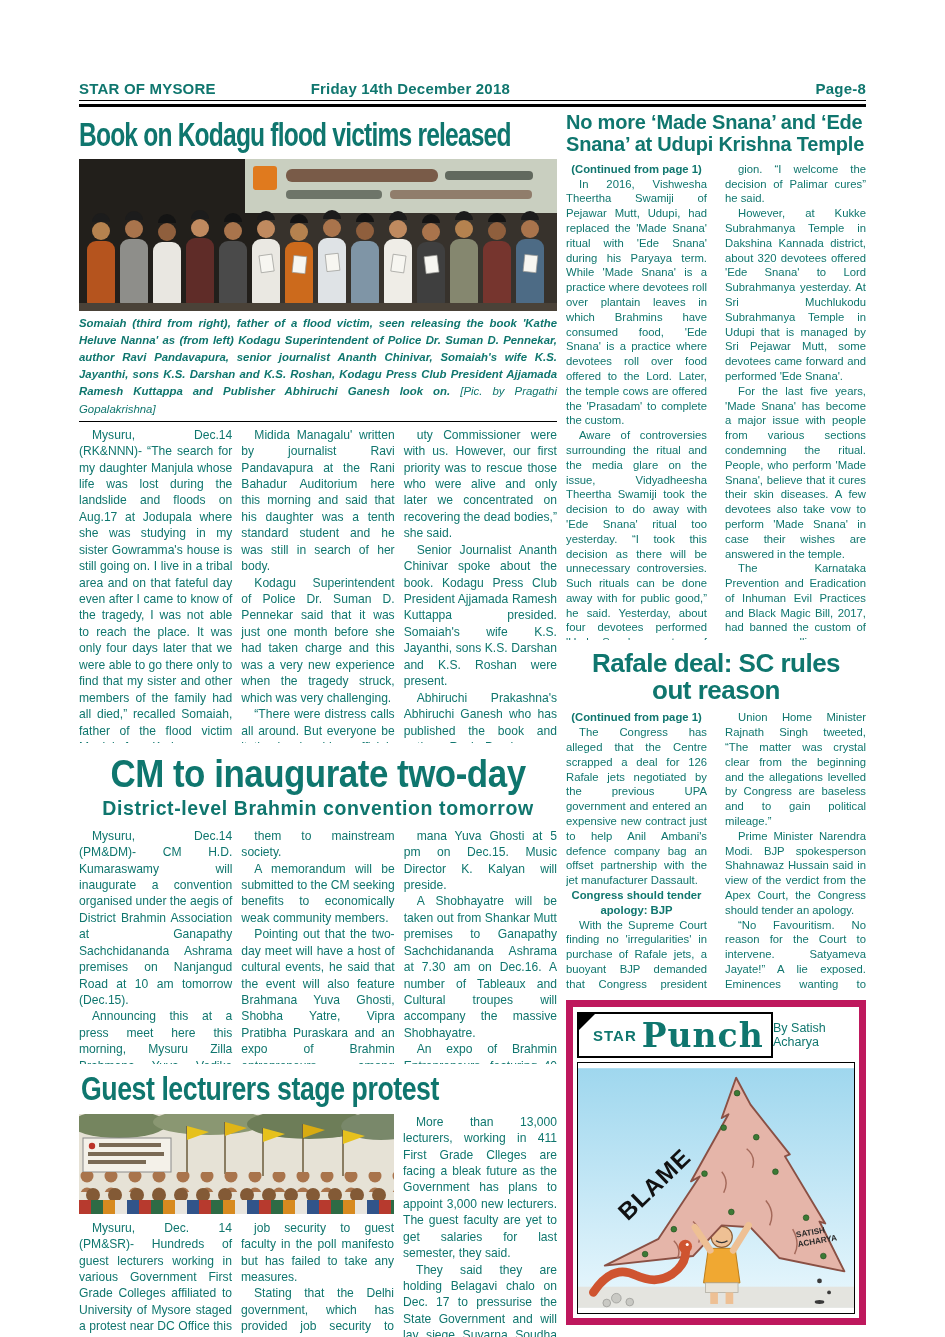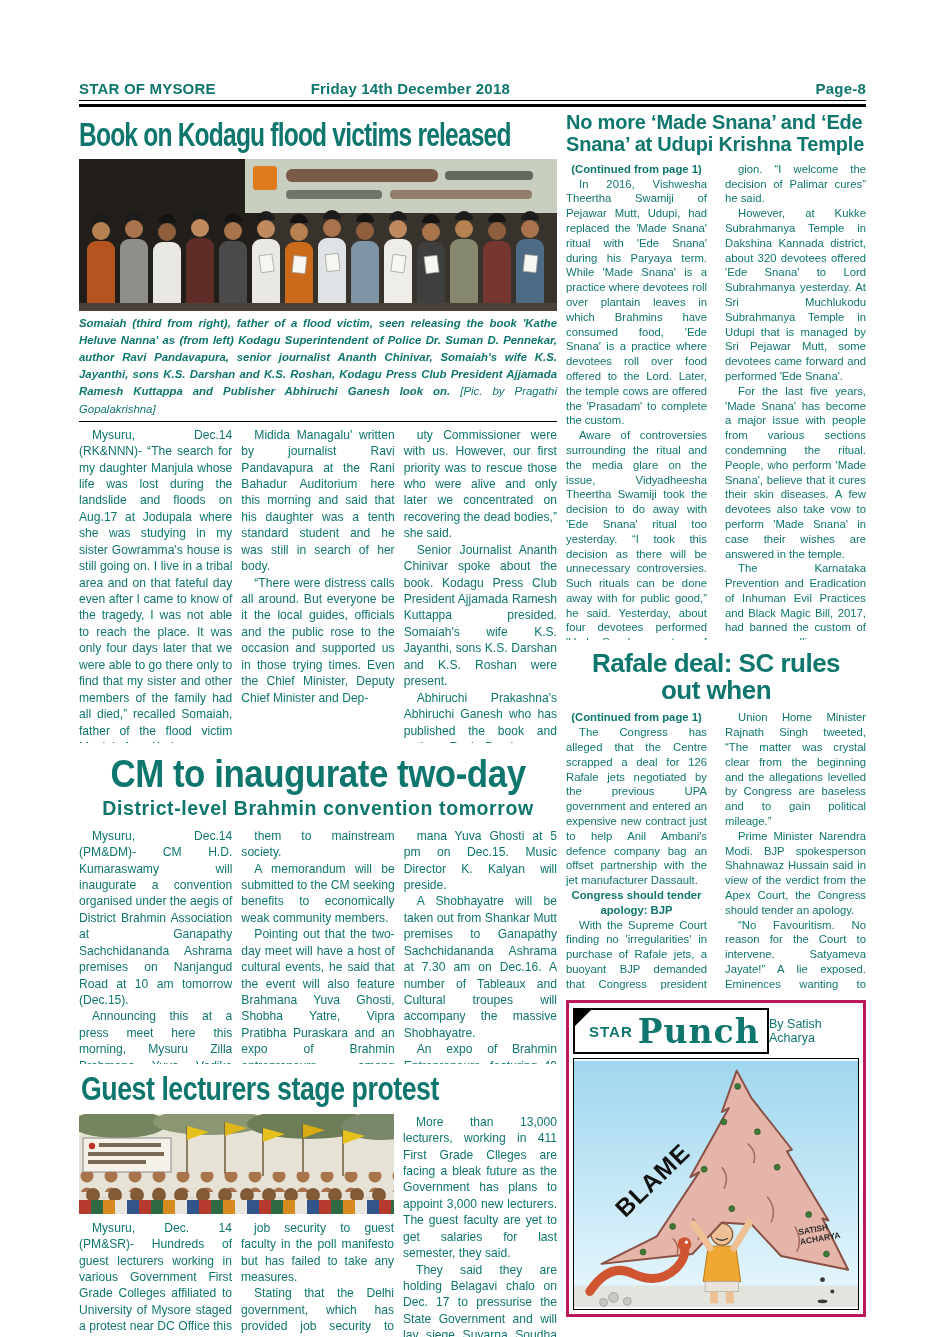--- a/index.html
+++ b/index.html
@@ -41,21 +41,21 @@
   .kodagu-body{height:316px;overflow:hidden;}
   .cm-body{height:236px;overflow:hidden;}
   .snana-body{height:478px;overflow:hidden;}
   .rafale-body{height:282px;overflow:hidden;}
   
   .guest-body{display:flex;gap:9px;height:318px;overflow:hidden;}
   .guest-left{width:315px;flex:0 0 315px;}
   .photo2{display:block;width:315px;height:100px;margin-bottom:6px;}
   .guest-2col{display:flex;gap:9px;}
   
-  .punch{border:3px solid #be185d;margin-top:8px;padding:4px;background:#fff;}
+  .punch{border:7px solid #be185d;margin-top:8px;padding:4px;background:#fff;}
   .punch-top{display:flex;align-items:center;height:48px;}
   .punch-logo-box{position:relative;border:2px solid #000;height:42px;width:178px;display:flex;align-items:center;
                   padding-left:14px;background:#fff;overflow:hidden;flex:0 0 auto;}
   .punch-corner{position:absolute;left:0;top:0;width:0;height:0;
                 border-top:16px solid #000;border-right:16px solid transparent;}
   .punch-star{font-weight:bold;font-size:15px;letter-spacing:1px;margin-right:5px;}
   .punch-word{font-family:"DejaVu Serif",serif;font-weight:bold;font-size:33px;letter-spacing:1px;line-height:1;}
   .punch-by{font-size:12.5px;margin-left:auto;padding-right:2px;}
   .punch-panel{border:1.5px solid #000;margin-top:3px;}
   .punch-panel svg{display:block;width:100%;height:250px;}
@@ -176,20 +176,21 @@
           <span class="credit">[Pic. by Pragathi Gopalakrishna]</span>
         </p>
         <div class="caption-rule"></div>
 
         <div class="cols-3 kodagu-body">
           <div class="tcol">
               <p class="para">Mysuru, Dec.14 (RK&amp;NNN)- “The search for my daughter Manjula whose life was lost during the landslide and floods on Aug.17 at Jodupala where she was studying in my sister Gowramma's house is still going on. I live in a tribal area and on that fateful day even after I came to know of the tragedy, I was not able to reach the place. It was only four days later that we were able to go there only to find that my sister and other members of the family had all died,” recalled Somaiah, father of the flood victim Manjula from Kodagu.</p>
             </div>
           <div class="tcol">
               <p class="para">Midida Managalu' written by journalist Ravi Pandavapura at the Rani Bahadur Auditorium here this morning and said that his daughter was a tenth standard student and he was still in search of her body.</p>
+              <p class="para">Kodagu Superintendent of Police Dr. Suman D. Pennekar said that it was just one month before she had taken charge and this was a very new experience when the tragedy struck, which was very challenging.</p>
               <p class="para">“There were distress calls all around. But everyone be it the local guides, officials and the public rose to the occasion and supported us in those trying times. Even the Chief Minister, Deputy Chief Minister and Dep-</p>
             </div>
           <div class="tcol">
               <p class="para">uty Commissioner were with us. However, our first priority was to rescue those who were alive and only later we concentrated on recovering the dead bodies,” she said.</p>
               <p class="para">Senior Journalist Ananth Chinivar spoke about the book. Kodagu Press Club President Ajjamada Ramesh Kuttappa presided. Somaiah's wife K.S. Jayanthi, sons K.S. Darshan and K.S. Roshan were present.</p>
               <p class="para">Abhiruchi Prakashna's Abhiruchi Ganesh who has published the book and author Ravi Pandavapura were also present. The 128-page book is priced at Rs. 105 and the proceeds of the book will go towards Kodagu Relief Fund.</p>
             </div>
         </div>
 
         <h2 class="hl-cm">CM to inaugurate two-day</h2>
@@ -295,21 +296,21 @@
           <div class="tcol-sm">
               <p class="para">gion. “I welcome the decision of Palimar cures” he said.</p>
               <p class="para">However, at Kukke Subrahmanya Temple in Dakshina Kannada district, about 320 devotees offered 'Ede Snana' to Lord Subrahmanya yesterday. At Sri Muchlukodu Subrahmanya Temple in Udupi that is managed by Sri Pejawar Mutt, some devotees came forward and performed 'Ede Snana'.</p>
               <p class="para">For the last five years, 'Made Snana' has become a major issue with people from various sections condemning the ritual. People, who perform 'Made Snana', believe that it cures their skin diseases. A few devotees also take vow to perform 'Made Snana' in case their wishes are answered in the temple.</p>
               <p class="para">The Karnataka Prevention and Eradication of Inhuman Evil Practices and Black Magic Bill, 2017, had banned the custom of any person rolling over on plantain leaves with food left over by other persons in any public or religious place as it violates human dignity.</p>
             </div>
         </div>
 
         <h2 class="hl-rafale">
           <span>Rafale deal: SC rules</span><br>
-          <span>out when</span>
+          <span>out reason</span>
         </h2>
 
         <div class="cols-2 rafale-body">
           <div class="tcol-sm">
               <p class="para continued">(Continued from page 1)</p>
               <p class="para">The Congress has alleged that the Centre scrapped a deal for 126 Rafale jets negotiated by the previous UPA government and entered an expensive new contract just to help Anil Ambani's defence company bag an offset partnership with the jet manufacturer Dassault.</p>
               <p class="para subhead">Congress should tender apology: BJP</p>
               <p class="para">With the Supreme Court finding no 'irregularities' in purchase of Rafale jets, a buoyant BJP demanded that Congress president Rahul Gandhi tender apologies to countrymen for defaming the image of the country and</p>
             </div>
           <div class="tcol-sm">

